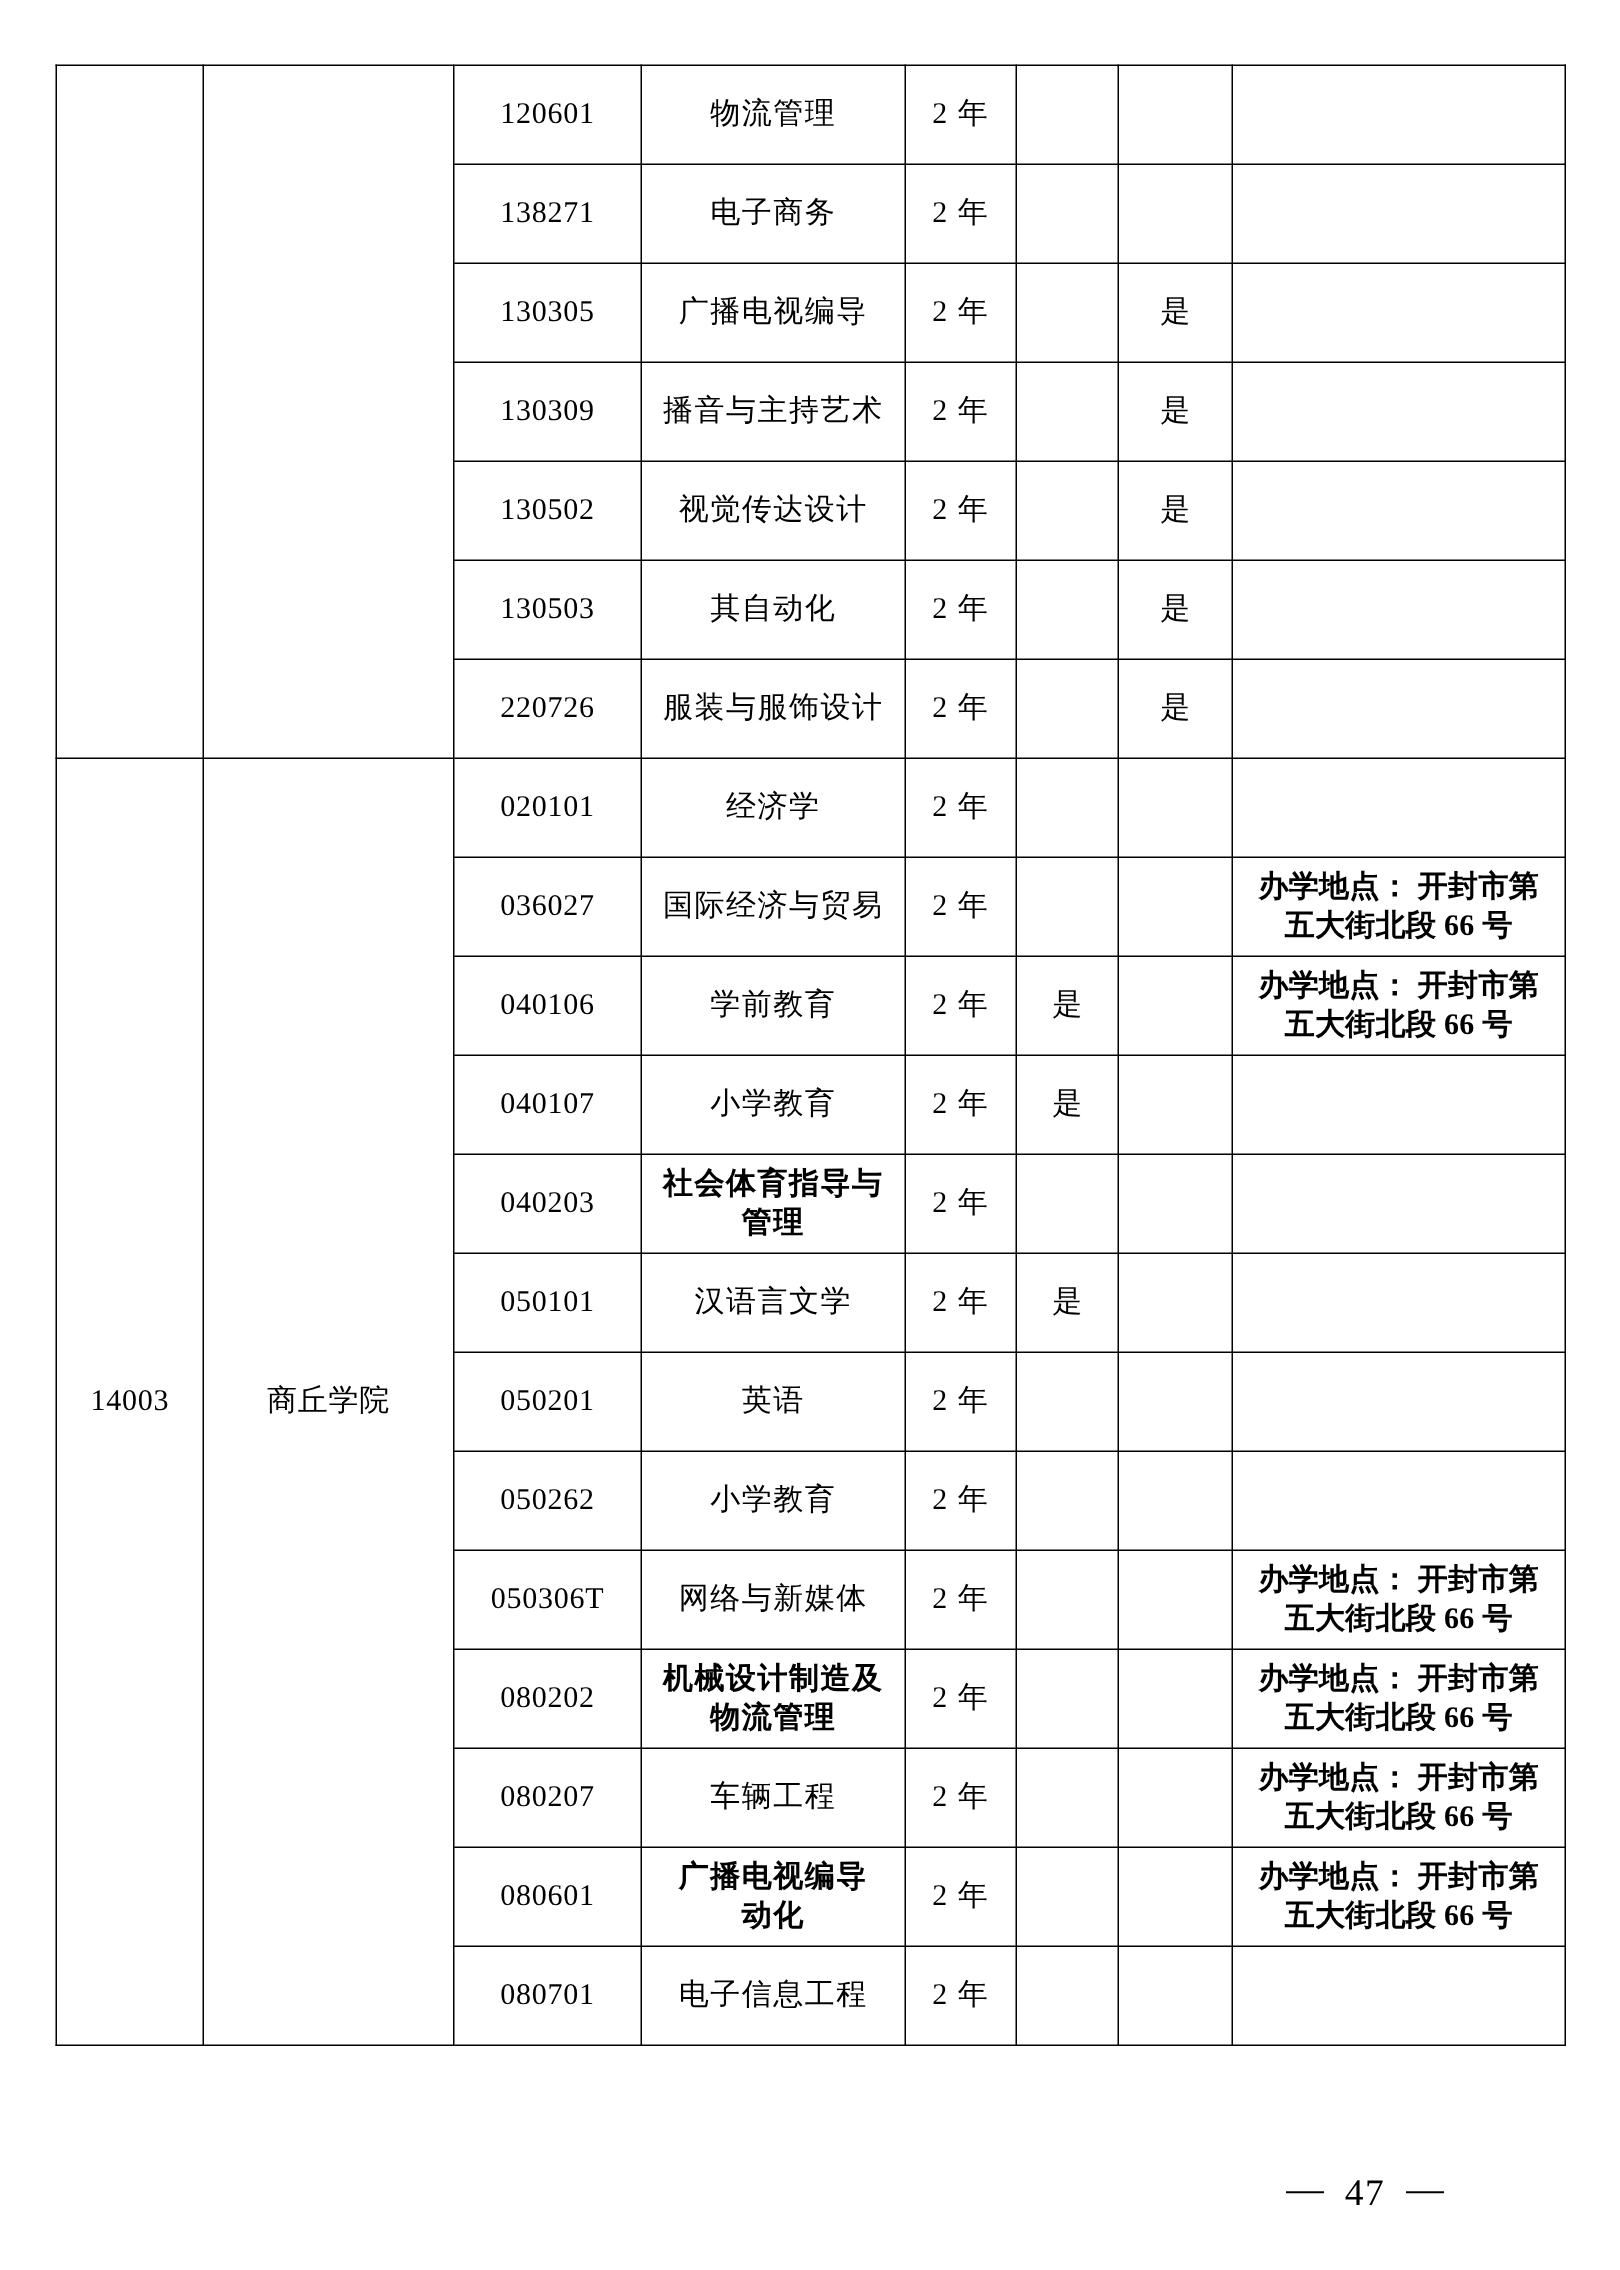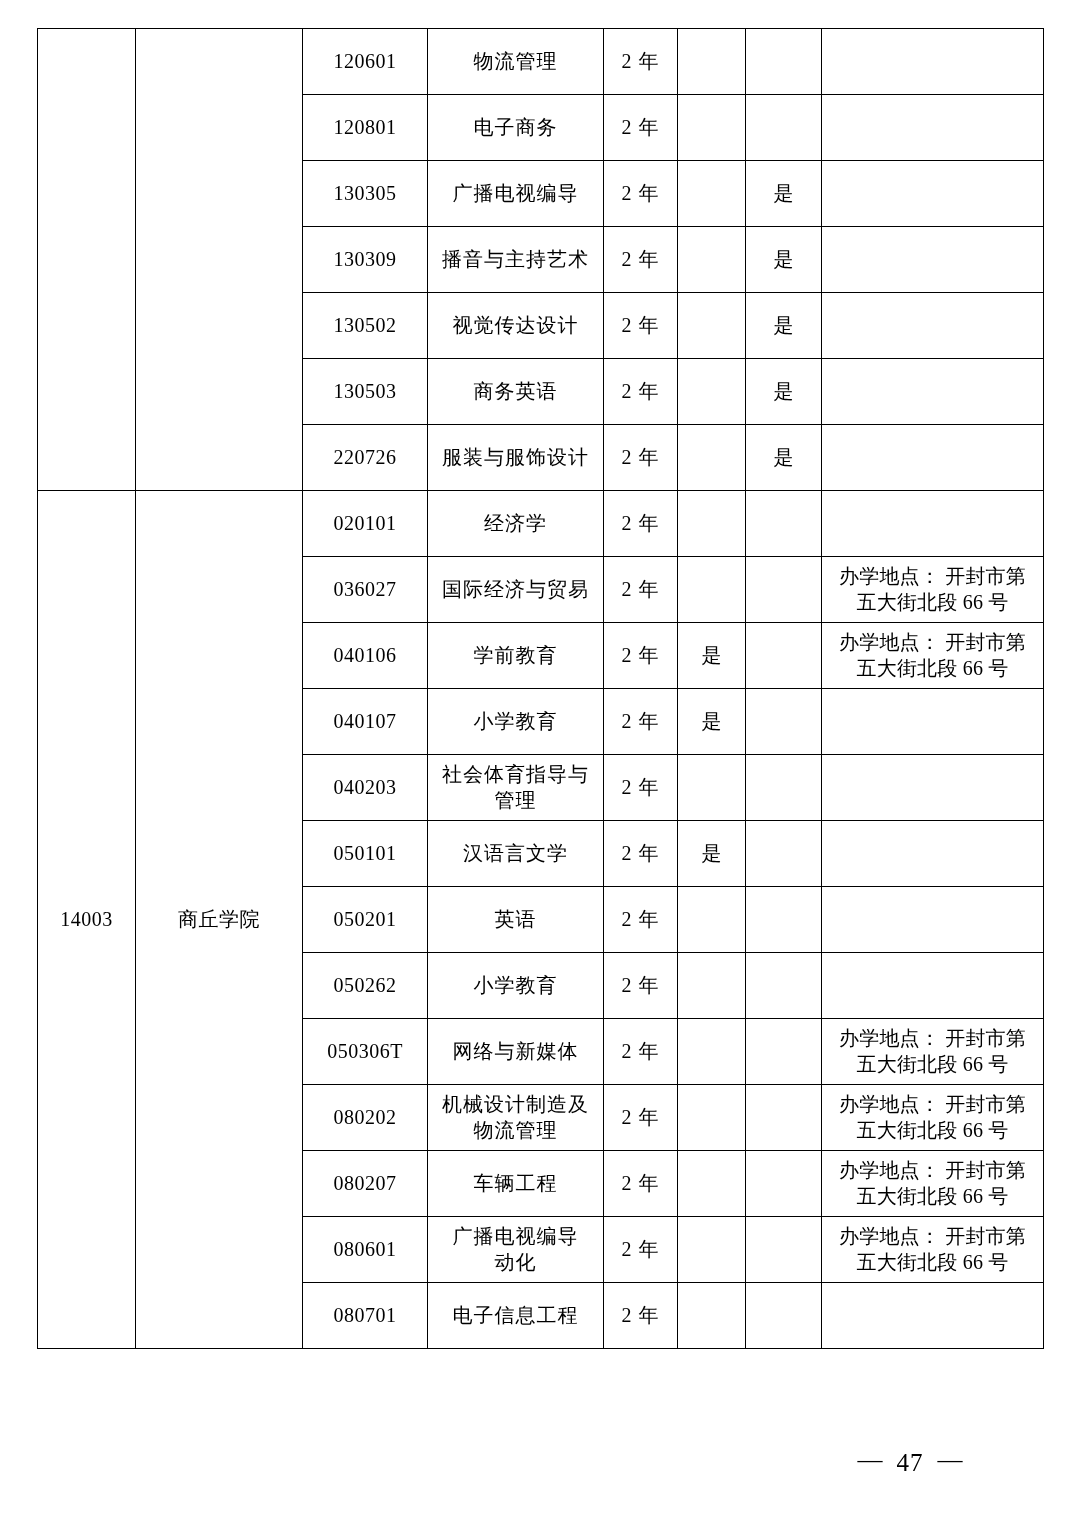--- a/index.html
+++ b/index.html
@@ -17,21 +17,21 @@
   }
   .page {
     position: relative;
     width: 1080px;
     height: 1513px;
     box-sizing: border-box;
   }
   .table-wrap {
     position: absolute;
     left: 37px;
-    top: 28px;
+    top: 43px;
     width: 1006px;
   }
   table.doc-table {
     border-collapse: collapse;
     width: 1006px;
     table-layout: fixed;
   }
   table.doc-table td {
     border: 1px solid #000000;
     padding: 0;
@@ -72,21 +72,21 @@
     font-size: 20px;
   }
   td.cell-note {
     text-align: left;
     font-size: 19px;
     letter-spacing: 0.2px;
     padding: 3px 6px 3px 8px;
     line-height: 1.24;
   }
   .row-h1 { height: 66px; }
-  .note-line { display: block; white-space: nowrap; }
+  .note-line { display: block; white-space: nowrap; font-weight: bold; }
 
   .page-footer {
     position: absolute;
     left: 0;
     top: 1449px;
     width: 1080px;
     text-align: center;
     font-size: 25px;
     font-family: "Liberation Serif", "DejaVu Serif", serif;
   }
@@ -124,21 +124,21 @@
           <td class="cell-code" rowspan="7"></td>
           <td class="cell-school" rowspan="7"></td>
           <td class="cell-major">120601</td>
           <td class="cell-name">物流管理</td>
           <td class="cell-years">2 年</td>
           <td class="cell-flag"></td>
           <td class="cell-flag"></td>
           <td class="cell-note"></td>
         </tr>
         <tr class="row-h1">
-          <td class="cell-major">120801</td>
+          <td class="cell-major">138271</td>
           <td class="cell-name">电子商务</td>
           <td class="cell-years">2 年</td>
           <td class="cell-flag"></td>
           <td class="cell-flag"></td>
           <td class="cell-note"></td>
         </tr>
         <tr class="row-h1">
           <td class="cell-major">130305</td>
           <td class="cell-name">广播电视编导</td>
           <td class="cell-years">2 年</td>
@@ -157,21 +157,21 @@
         <tr class="row-h1">
           <td class="cell-major">130502</td>
           <td class="cell-name">视觉传达设计</td>
           <td class="cell-years">2 年</td>
           <td class="cell-flag"></td>
           <td class="cell-flag">是</td>
           <td class="cell-note"></td>
         </tr>
         <tr class="row-h1">
           <td class="cell-major">130503</td>
-          <td class="cell-name">商务英语</td>
+          <td class="cell-name">其自动化</td>
           <td class="cell-years">2 年</td>
           <td class="cell-flag"></td>
           <td class="cell-flag">是</td>
           <td class="cell-note"></td>
         </tr>
         <tr class="row-h1">
           <td class="cell-major">220726</td>
           <td class="cell-name">服装与服饰设计</td>
           <td class="cell-years">2 年</td>
           <td class="cell-flag"></td>

